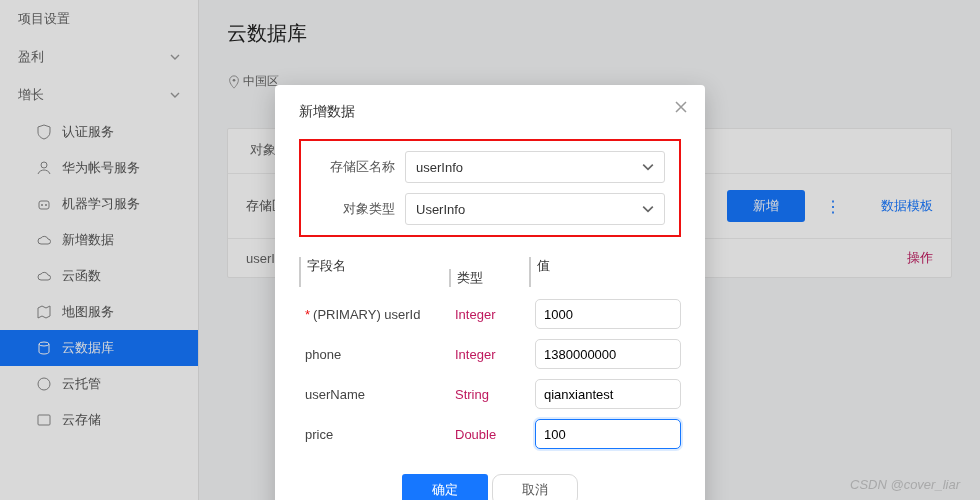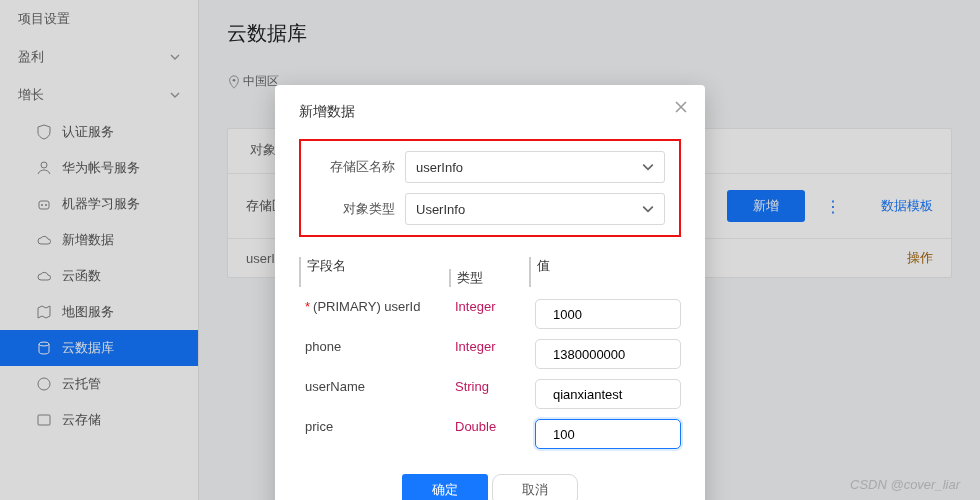--- a/index.html
+++ b/index.html
@@ -22,40 +22,40 @@
 .toolbar { display: flex; align-items: center; padding: 16px 18px; gap: 10px; }
 .toolbar-label { color: #555; font-size: 13px; }
 .select-sm { border: 1px solid #d9d9d9; border-radius: 3px; height: 30px; padding: 0 24px 0 10px; font-size: 13px; background: #fff; position: relative; display: flex; align-items: center; gap: 14px; cursor: pointer; }
 .flex-spacer { flex: 1; }
 .btn-primary { background: #1677ff; color: #fff; border: none; height: 32px; padding: 0 26px; border-radius: 3px; font-size: 13px; cursor: pointer; }
 .link-template { color: #1677ff; margin-left: 30px; font-size: 13px; cursor: pointer; }
 .vdots { color: #1677ff; margin-left: 10px; font-size: 16px; cursor: pointer; }
 .thead { display: flex; padding: 10px 18px; border-top: 1px solid #eee; color: #666; font-size: 13px; }
 .thead-col { display: flex; align-items: center; gap: 6px; }
 .sort-icon { width: 10px; height: 12px; }
-.op-col { margin-left: auto; color: #a16207; }
+.op-col { margin-left: auto; color: #be185d; }
 .overlay { position: absolute; inset: 0; background: rgba(0,0,0,0.15); display: flex; justify-content: center; align-items: flex-start; padding-top: 85px; }
 .modal { width: 430px; background: #fff; border-radius: 4px; box-shadow: 0 6px 24px rgba(0,0,0,0.2); padding: 18px 24px 24px; position: relative; }
 .modal-title { font-size: 14px; color: #333; margin-bottom: 18px; }
 .modal-close { position: absolute; right: 16px; top: 14px; cursor: pointer; color: #999; }
 .red-box { border: 2px solid #e11; padding: 10px 14px; margin-bottom: 14px; }
 .form-row { display: flex; align-items: center; margin-bottom: 10px; }
 .form-row:last-child { margin-bottom: 0; }
 .form-label { width: 90px; text-align: right; color: #555; font-size: 13px; padding-right: 10px; }
 .form-select { flex: 1; border: 1px solid #d9d9d9; border-radius: 3px; height: 32px; padding: 0 10px; display: flex; align-items: center; justify-content: space-between; font-size: 13px; color: #333; cursor: pointer; }
 .fields-head { display: flex; font-size: 13px; color: #333; padding: 6px 0; border-bottom: 1px solid transparent; }
 .fields-head .c1 { width: 150px; border-left: 2px solid #ccc; padding-left: 6px; }
 .fields-head .c2 { width: 80px; border-left: 2px solid #ccc; padding-left: 6px; margin-top: 12px; }
 .fields-head .c3 { flex: 1; border-left: 2px solid #ccc; padding-left: 6px; }
-.field-row { display: flex; align-items: flex-start; font-size: 13px; padding: 5px 0; }
+.field-row { display: flex; align-items: center; font-size: 13px; padding: 5px 0; }
 .field-row .c1 { width: 150px; padding-left: 6px; color: #444; }
 .field-row .c2 { width: 80px; padding-left: 6px; color: #be185d; }
 .field-row .c3 { flex: 1; padding-left: 6px; }
 .field-row .req { color: #e11; margin-right: 3px; }
-.val-input { width: 100%; height: 30px; border: 1px solid #d9d9d9; border-radius: 5px; padding: 0 17px; font-size: 13px; }
+.val-input { width: 100%; height: 30px; border: 1px solid #d9d9d9; border-radius: 5px; padding: 0 8px; font-size: 13px; }
 .val-input.focus { border-color: #1677ff; box-shadow: 0 0 0 2px rgba(22,119,255,0.15); }
 .modal-actions { display: flex; justify-content: center; gap: 4px; margin-top: 20px; }
 .btn-ok { background: #1677ff; color: #fff; border: none; height: 32px; width: 86px; border-radius: 3px; font-size: 13px; cursor: pointer; }
 .btn-cancel { background: #fff; color: #555; border: 1px solid #d9d9d9; height: 32px; width: 86px; border-radius: 9px; font-size: 13px; cursor: pointer; }
 .watermark { position: absolute; right: 20px; bottom: 8px; color: rgba(120,120,120,0.45); font-size: 13px; font-style: italic; pointer-events: none; }
 svg { display: block; }
 </style>
 </head>
 <body>
 

